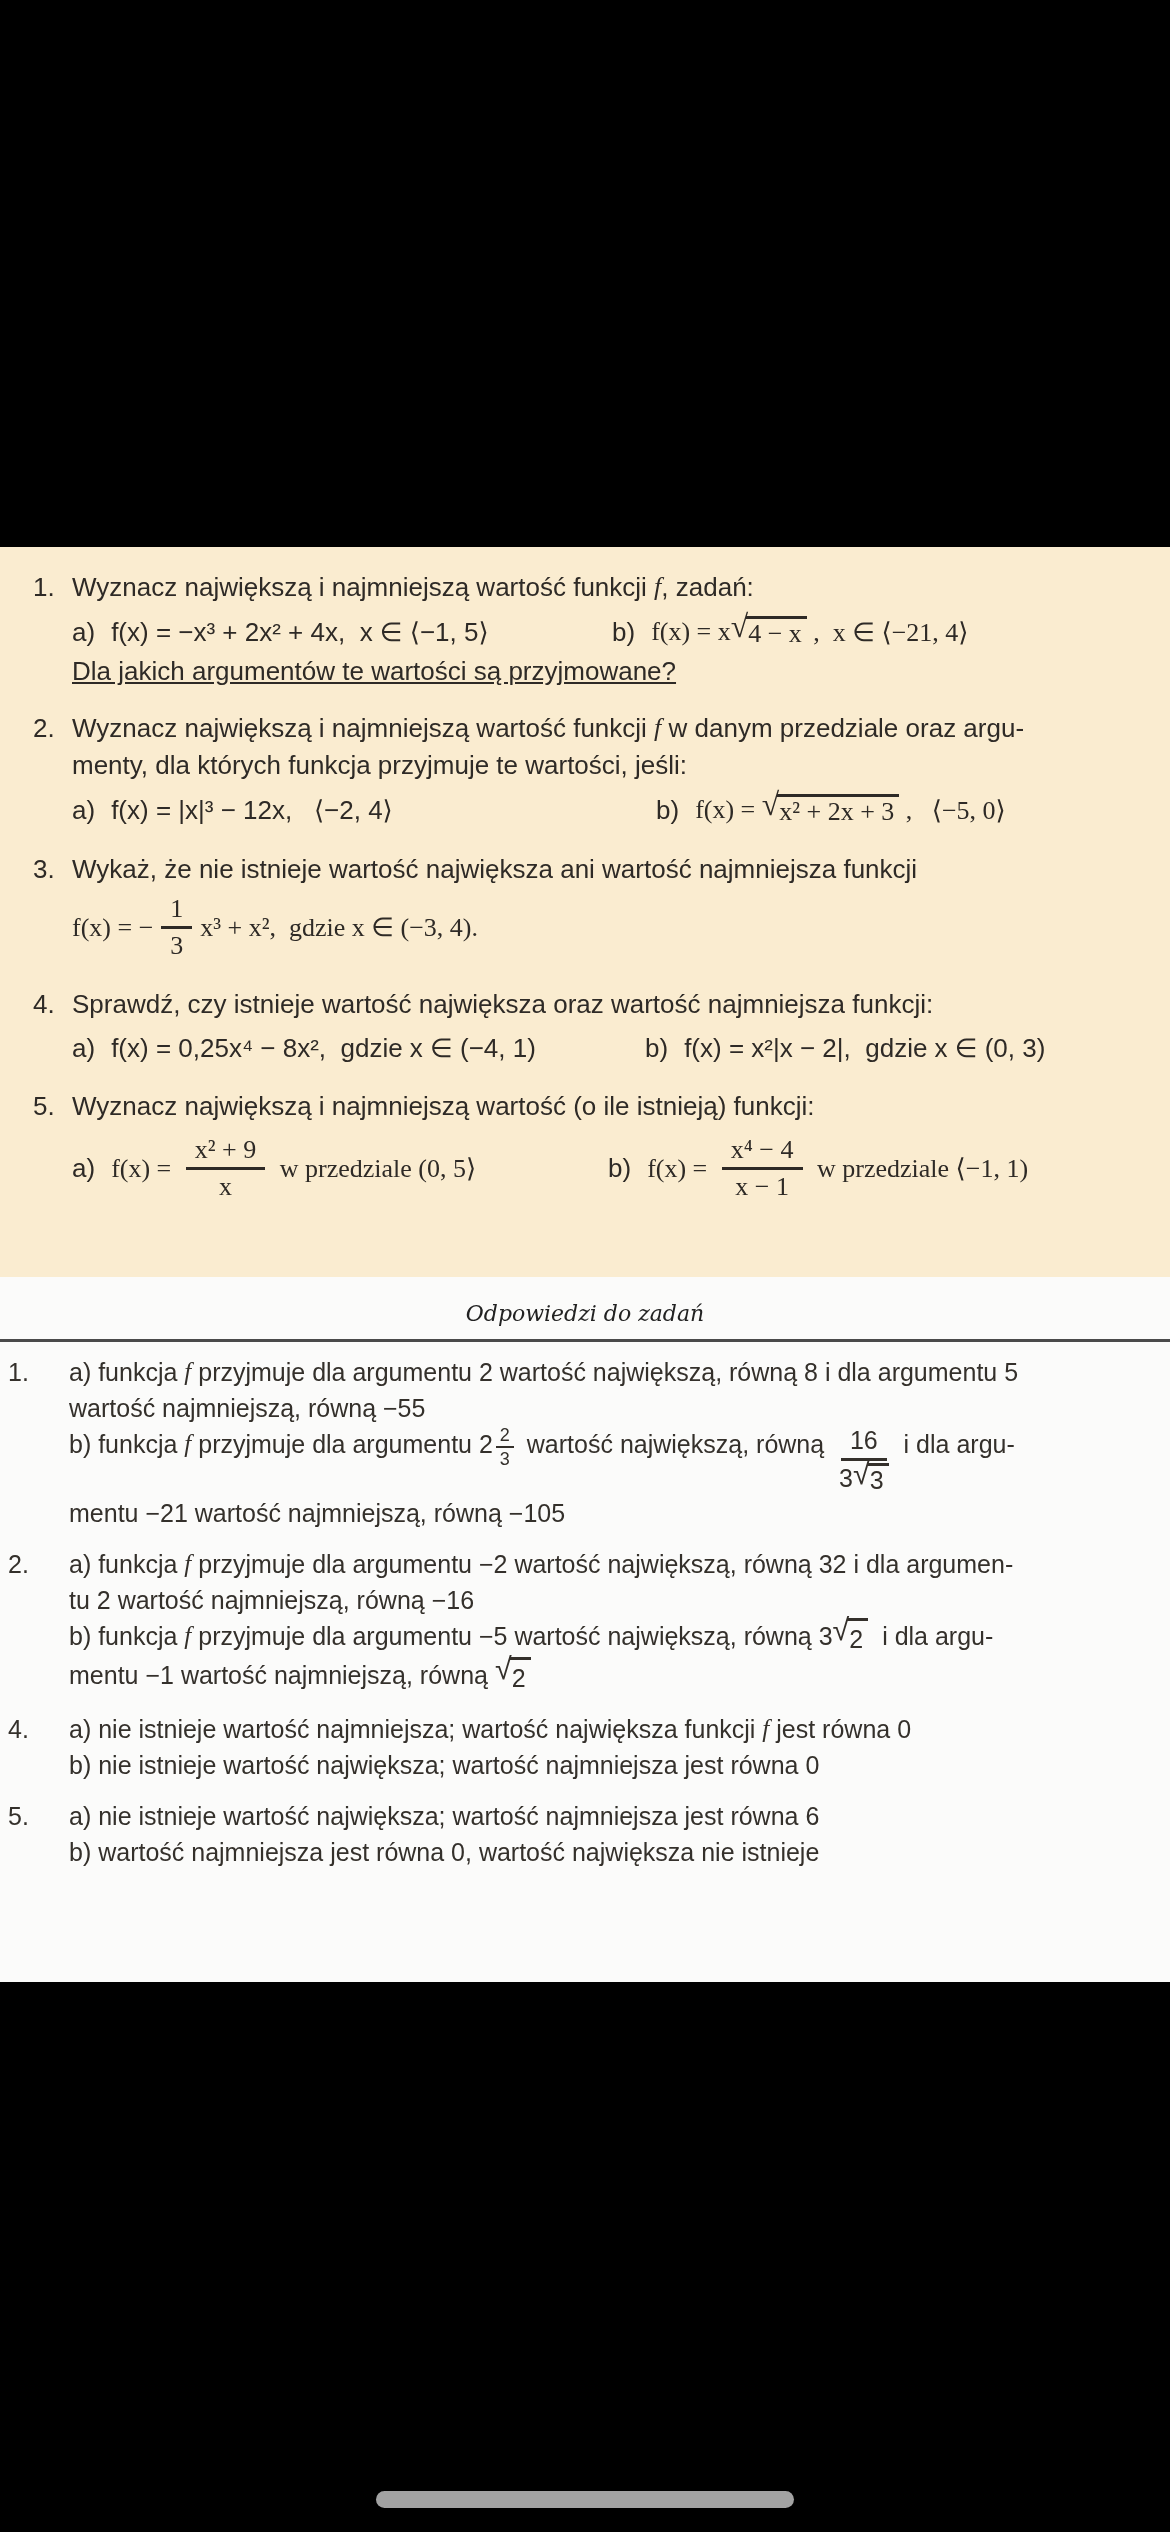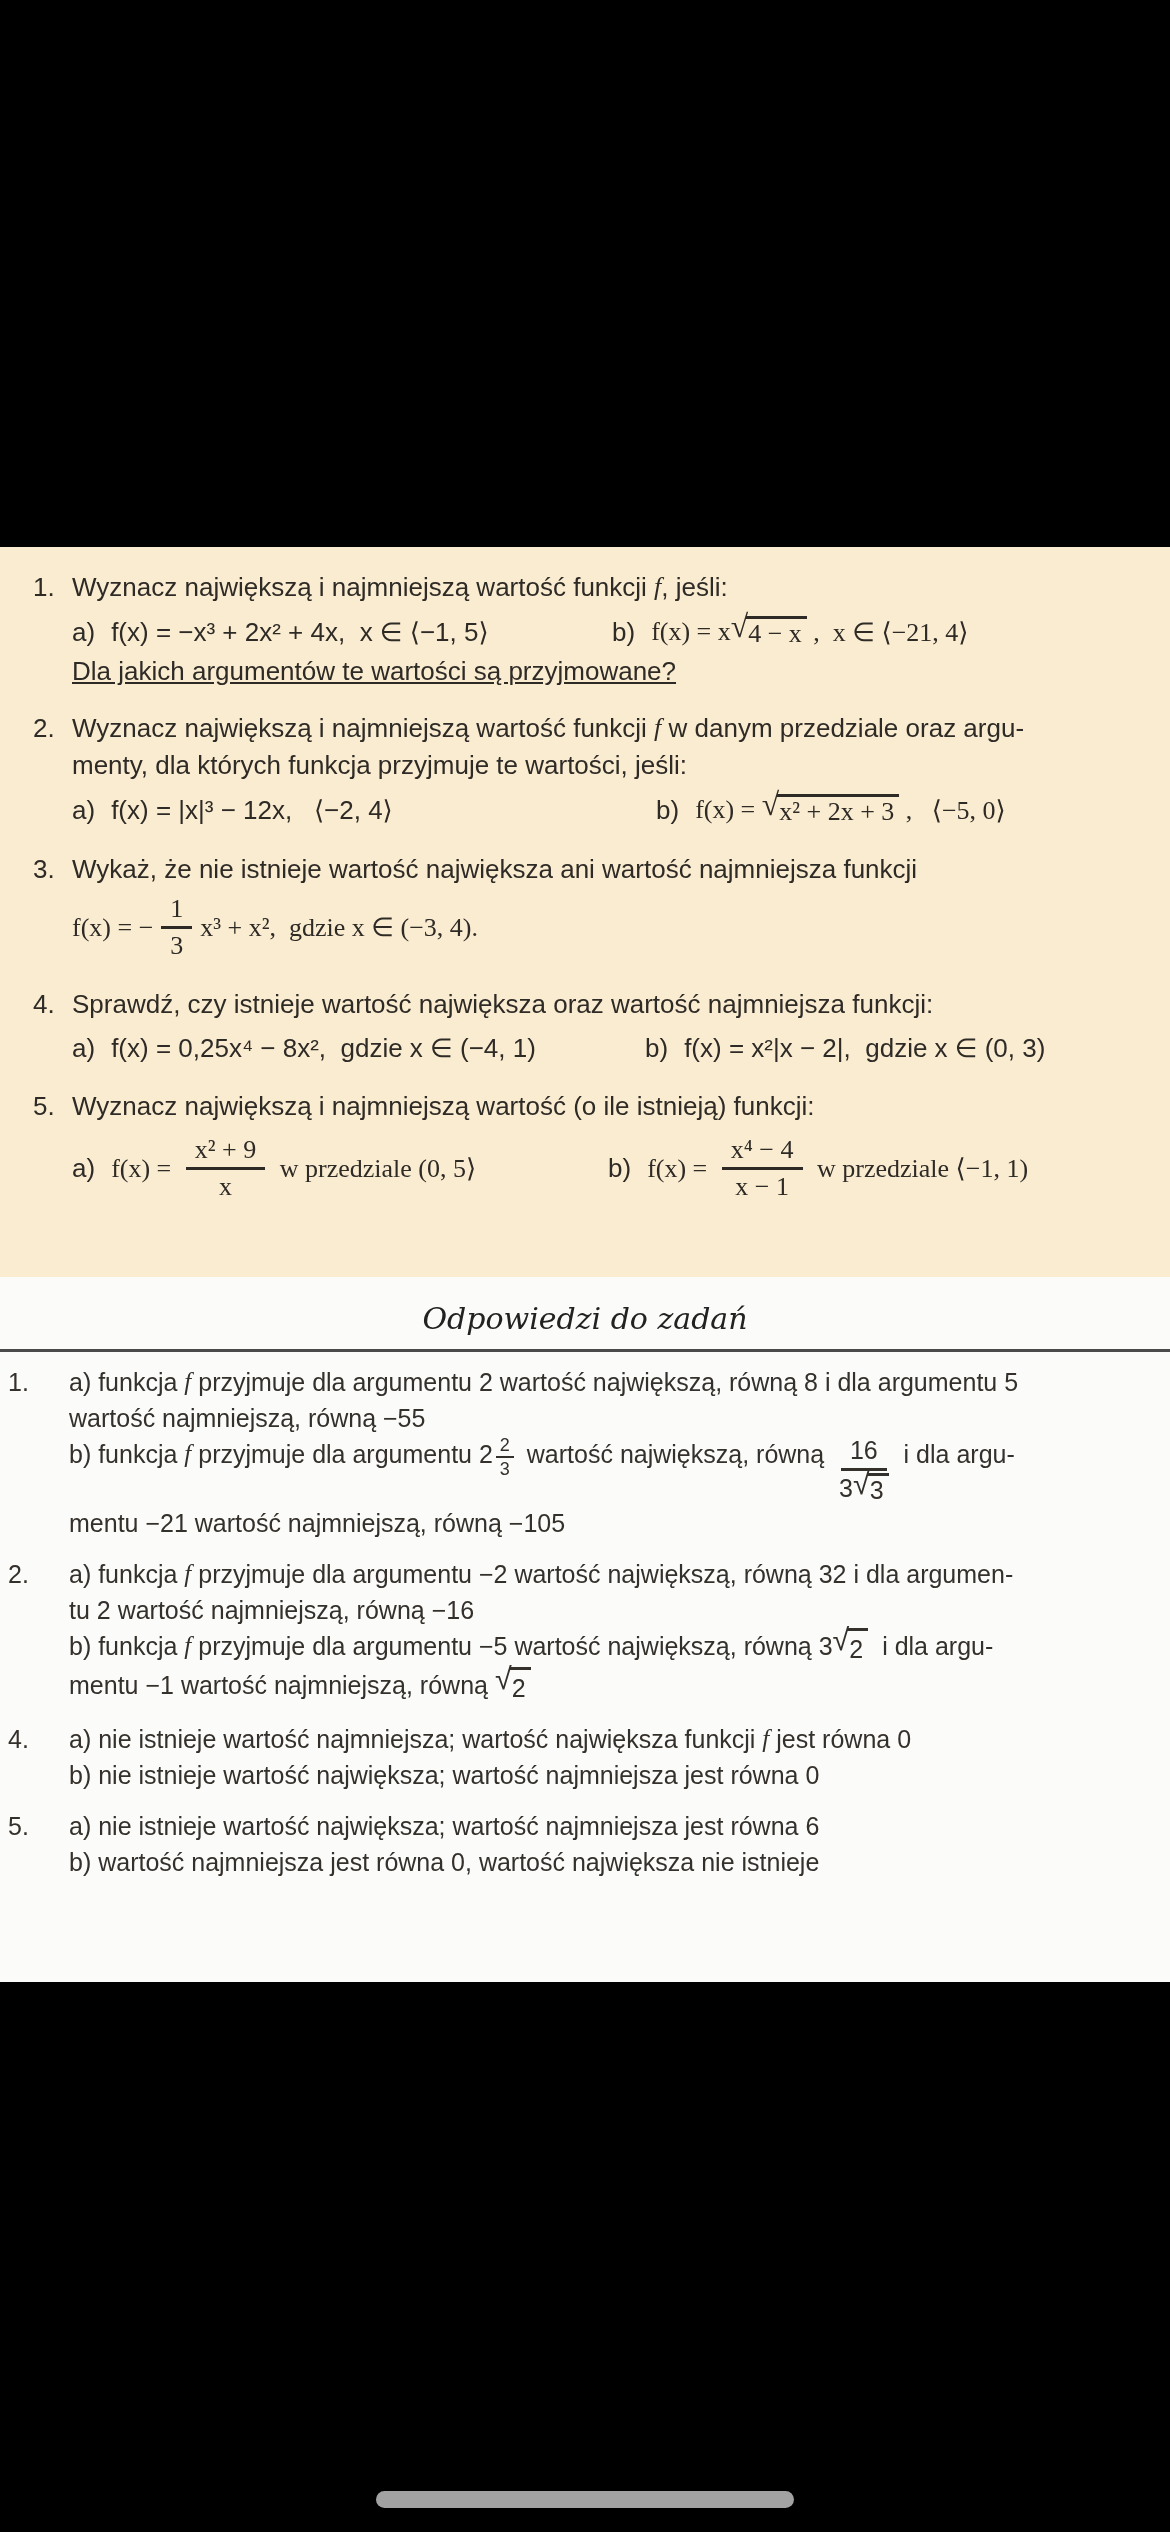--- a/index.html
+++ b/index.html
@@ -48,40 +48,40 @@
   .frac .num{border-bottom:3px solid currentColor;padding:0 9px 2px;display:inline-flex;align-items:center;justify-content:center;}
   .frac .den{padding-top:2px;display:inline-flex;align-items:center;justify-content:center;}
   .frac.small{font-size:0.72em;margin:0 6px 0 3px;line-height:1.05;}
   .frac.small .num{border-bottom-width:2px;padding:0 4px 1px;}
   .formula-row{margin:6px 0 4px;display:flex;align-items:center;}
 
   
   .page-white{flex:0 0 auto;height:705px;background:var(--page-white);color:var(--answer-ink);
     font-size:25px;padding-top:8px;overflow:hidden;}
   .answers-title{text-align:center;font-family:"DejaVu Serif",serif;font-style:italic;
-    font-size:30px;color:#222;margin:16px 0 13px;}
+    font-size:22px;color:#222;margin:16px 0 13px;}
   .rule{border:none;border-top:3px solid var(--rule);margin:0 0 12px;}
   .answer{display:flex;margin-bottom:15px;}
   .ans-num{flex:0 0 69px;padding-left:8px;line-height:1.44;}
   .ans-body{flex:1 1 auto;min-width:0;}
   .ans-body .line{line-height:1.44;display:flex;align-items:flex-start;white-space:pre;}
 </style>
 </head>
 <body>
 
 <div class="screen">
 
   <div class="bar top"></div>
 
   <div class="page-cream">
 
     <div class="exercise">
       <div class="ex-num">1.</div>
       <div class="ex-body">
-        <div class="line heading math"><span>Wyznacz największą i najmniejszą wartość funkcji </span><span class="it">f</span><span>, jeśli:</span></div>
+        <div class="line heading math"><span>Wyznacz największą i najmniejszą wartość funkcji </span><span class="it">f</span><span>, zadań:</span></div>
         <div class="ab-row">
           <div class="ab-item a-e1">
             <span class="ab-label">a)</span>
             <span class="math"><span>f(x) = −x³ + 2x² + 4x,  x ∈ ⟨−1, 5⟩</span></span>
           </div>
           <div class="ab-item">
             <span class="ab-label">b)</span>
             <span class="math m-serif"><span>f(x) = x</span><span class="sqrt"><span class="sqrt-sign">√</span><span class="sqrt-body"><span>4 − x</span></span></span><span> ,  x ∈ ⟨−21, 4⟩</span></span>
           </div>
         </div>

